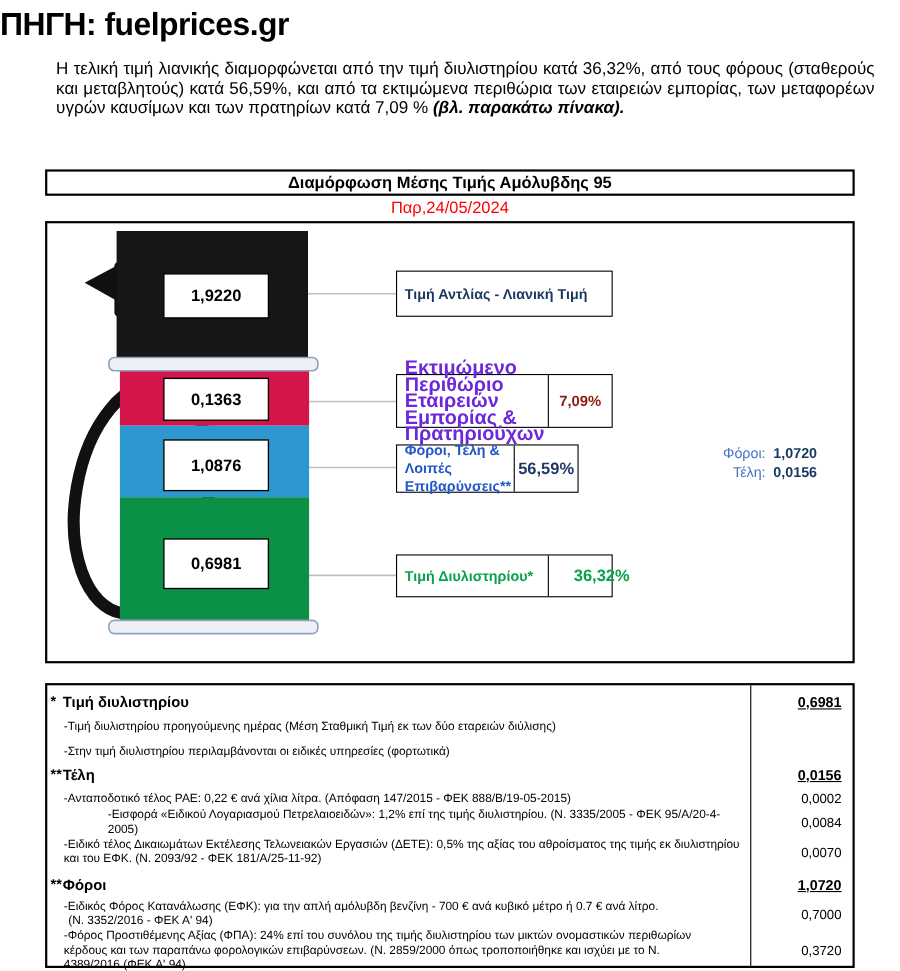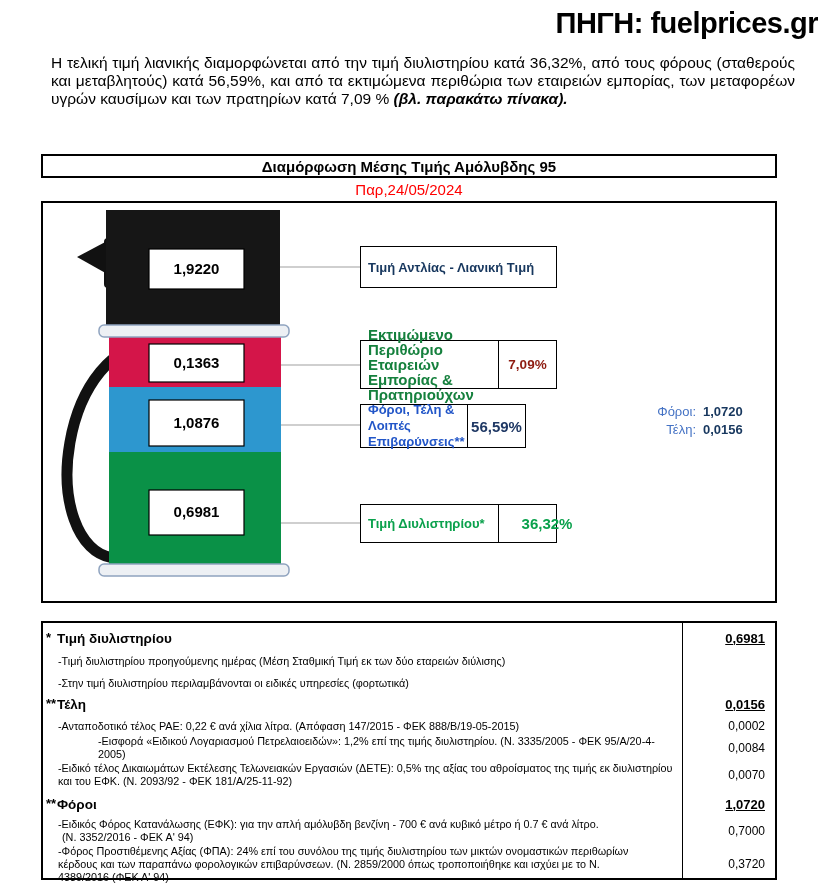--- a/index.html
+++ b/index.html
@@ -1,19 +1,19 @@
 <!DOCTYPE html>
 <html><head>
 <meta charset="utf-8">
 <style>
   html,body{margin:0;padding:0;background:#fff;}
   body{width:818px;height:883px;position:relative;overflow:hidden;
        font-family:"Liberation Sans",sans-serif;color:#000;}
 
-  .page-title{width:818px;text-align:right;font-size:29px;font-weight:700;
+  .page-title{width:818px;text-align:left;font-size:29px;font-weight:700;
               letter-spacing:-0.5px;margin-top:7px;}
 
   .intro{position:absolute;left:51px;top:54px;width:744px;font-size:15.5px;
          line-height:18px;text-align:justify;font-weight:400;}
   .intro .em{font-style:italic;font-weight:700;}
 
   .chart-title-box{position:absolute;left:41px;top:154px;width:736px;height:24px;
          border:2px solid #000;box-sizing:border-box;display:flex;
          align-items:center;justify-content:center;font-size:15px;font-weight:700;}
   .chart-date{position:absolute;left:41px;top:181px;width:736px;text-align:center;
@@ -26,21 +26,21 @@
   .label-box{position:absolute;border:1.5px solid #000;box-sizing:border-box;
          display:flex;background:#fff;}
   .label-cell{flex:1;display:flex;align-items:center;padding-left:7px;
          font-weight:700;box-sizing:border-box;}
   .pct-cell{width:58px;border-left:1.5px solid #000;display:flex;align-items:center;
          justify-content:center;font-weight:700;box-sizing:border-box;}
 
   .lb-retail{left:317px;top:43px;width:197px;height:42px;}
   .lb-retail .label-cell{color:#17375E;font-size:13px;}
   .lb-margin{left:317px;top:137px;width:197px;height:49px;}
-  .lb-margin .label-cell{color:#15803d;font-size:15px;line-height:15px;}
+  .lb-margin .label-cell{color:#6d28d9;font-size:18px;line-height:15px;}
   .lb-margin .pct-cell{color:#8E1B10;font-size:13.5px;}
   .lb-taxes{left:317px;top:201px;width:166px;height:44px;}
   .lb-taxes .label-cell{color:#2256C8;font-size:13px;line-height:16px;}
   .lb-taxes .pct-cell{color:#1F3864;font-size:15px;}
   .lb-refinery{left:317px;top:301px;width:197px;height:39px;}
   .lb-refinery .label-cell{color:#0AA14C;font-size:13px;}
   .lb-refinery .pct-cell{color:#0AA14C;font-size:15px;padding-left:39px;}
 
   .side-note{position:absolute;right:20px;top:201px;display:grid;
          grid-template-columns:auto 52px;column-gap:7px;row-gap:3px;font-size:13px;}

